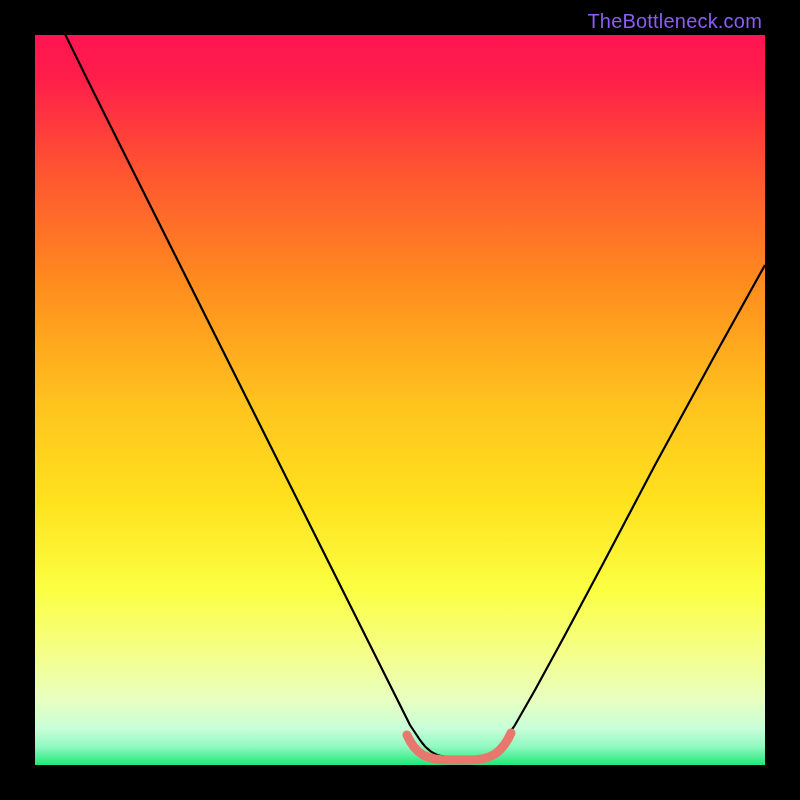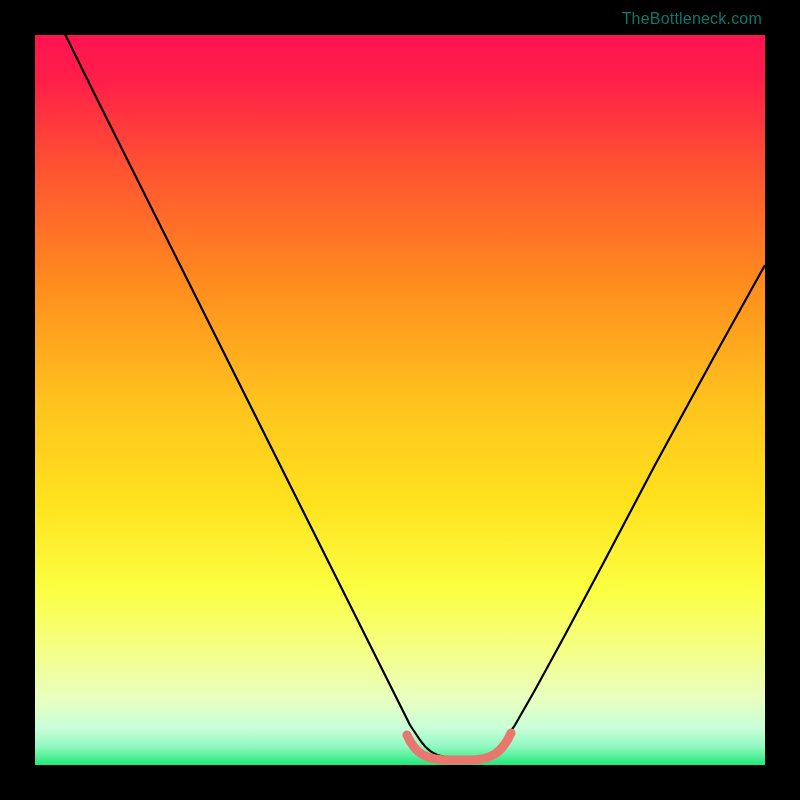--- a/index.html
+++ b/index.html
@@ -29,22 +29,22 @@
     position: absolute;
     left: 0;
     top: 0;
     width: 100%;
     height: 100%;
   }
   .watermark {
     position: absolute;
     top: 10px;
     right: 38px;
-    color: #0f766e;
-    font-size: 16px;
+    color: #8b5cf6;
+    font-size: 20px;
     font-weight: normal;
     letter-spacing: 0.2px;
   }
 </style>
 </head>
 <body>
 
 <div class="chart-area">
 
   <svg class="gradient-bg" viewBox="0 0 730 730" preserveAspectRatio="none">

